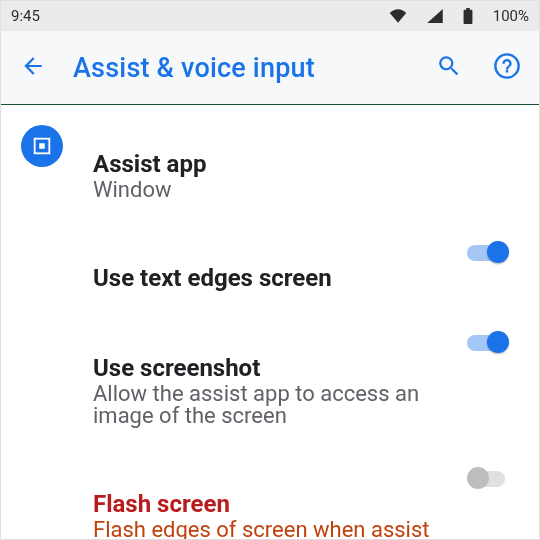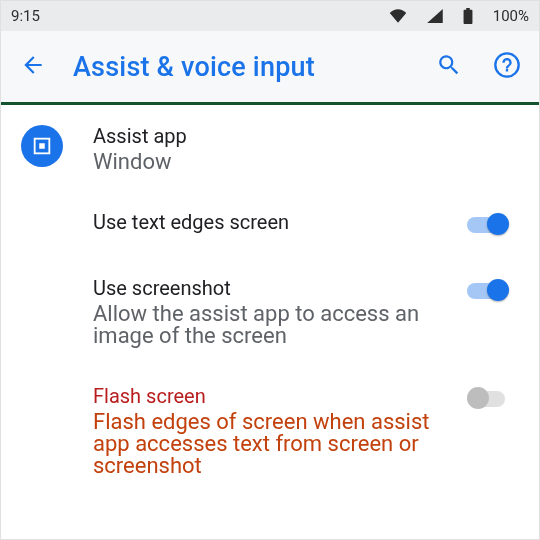--- a/index.html
+++ b/index.html
@@ -9,30 +9,30 @@
     display: flex; flex-direction: column;
   }
   .statusbar {
     height: 30px; background: #e9ebed; display: flex; align-items: center; justify-content: space-between;
     padding: 0 10px; color: #2d2d2d; font-size: 15px;
   }
   .statusbar .right { display: flex; align-items: center; gap: 20px; }
   .statusbar svg { display: block; }
   .appbar {
     height: 74px; background: #f6f8fa; display: flex; align-items: center; padding: 0 14px; gap: 22px;
-    border-bottom: 3px solid #14532d;
+    border-bottom: 1px solid #14532d;
   }
   .appbar .title { flex: 1; color: #1a73e8; font-size: 27px; font-weight: 500; letter-spacing: 0.2px; }
   .icon-btn { width: 36px; height: 36px; display: flex; align-items: center; justify-content: center; color: #1a73e8; cursor: pointer; }
   .content { flex: 1; overflow: hidden; background: #fff; }
   .row { display: flex; padding: 18px 20px 18px 20px; align-items: flex-start; }
   .row .leading { width: 72px; flex: 0 0 72px; display: flex; justify-content: flex-start; padding-top: 2px;}
   .row .body { flex: 1; padding-right: 8px; }
   .row .trailing { flex: 0 0 60px; display: flex; align-items: center; justify-content: center; }
-  .row .title-text { font-size: 20px; color: #202124; font-weight: 400; line-height: 26px; }
+  .row .title-text { font-size: 24px; color: #202124; font-weight: 700; line-height: 26px; margin-top: 28px; }
   .row .sub-text { font-size: 22px; color: #5f6368; line-height: 22px; margin-top: 2px; }
   .row.disabled .title-text { color: #b91c1c; }
   .row.disabled .sub-text { color: #c2410c; }
   .app-icon-circle {
     width: 42px; height: 42px; border-radius: 50%; background: #1a73e8; display: flex; align-items: center; justify-content: center;
   }
   
   .switch { position: relative; width: 44px; height: 30px; }
   .switch .track {
     position: absolute; left: 0; top: 8px; width: 38px; height: 16px; border-radius: 8px; background: #9e9e9e;
@@ -46,21 +46,21 @@
   .switch.off .thumb { left: 0px; }
   .switch.disabled .track { background: #e0e0e0; }
   .switch.disabled .thumb { background: #bdbdbd; box-shadow: none; }
 </style>
 </head>
 <body>
 
 <div class="device">
 
   <div class="statusbar">
-    <span>9:15</span>
+    <span>9:45</span>
     <div class="right">
       <span>
         <svg width="18" height="14" viewBox="0 0 24 18">
             <path fill="#2d2d2d" d="M12 18L1 5C4 2 8 0 12 0s8 2 11 5L12 18z"></path>
           </svg>
       </span>
       <span>
         <svg width="16" height="14" viewBox="0 0 20 18">
             <path fill="#2d2d2d" d="M0 18L20 18 20 0z"></path>
           </svg>

